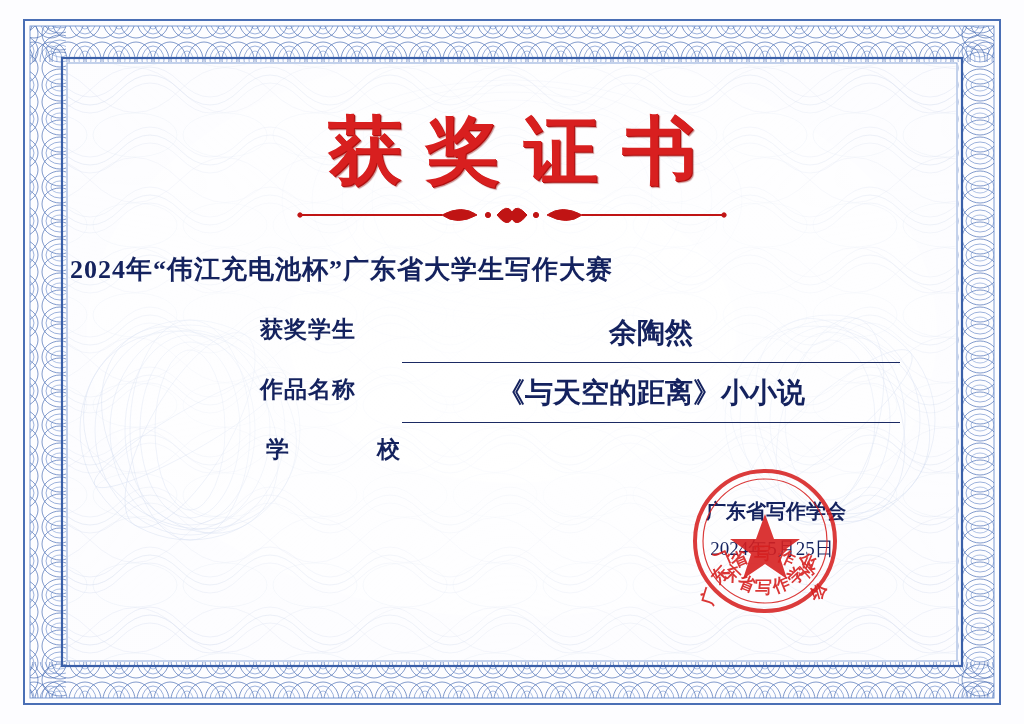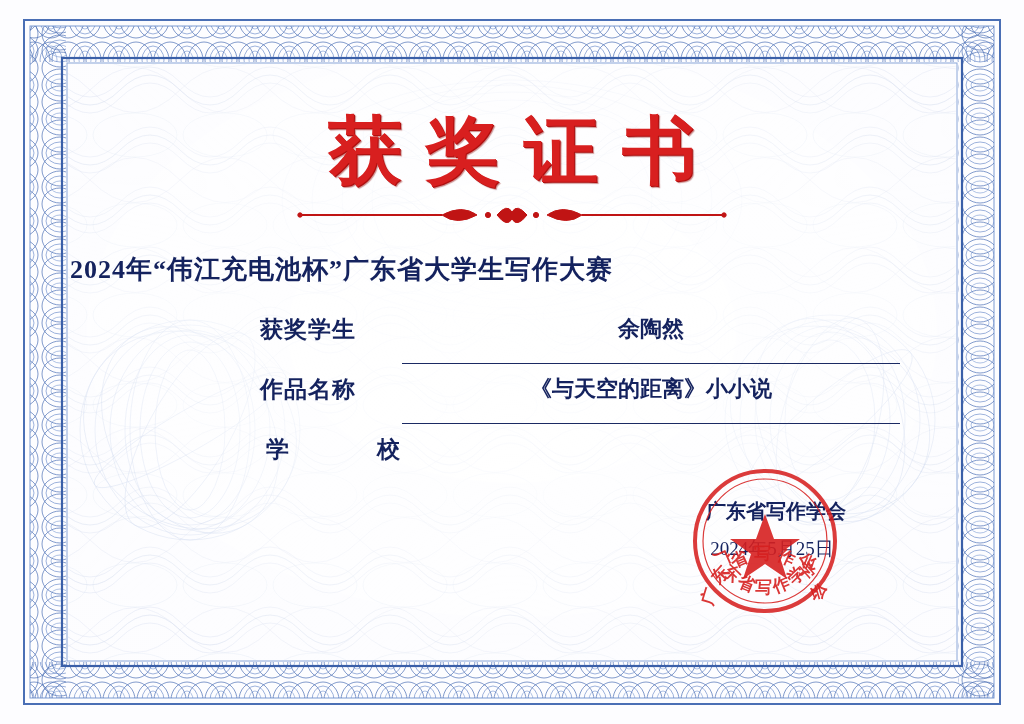--- a/index.html
+++ b/index.html
@@ -102,24 +102,24 @@
   }
   .field-label.spaced {
     letter-spacing: 14px;
     text-indent: 6px;
     font-family: Liberation Mono, monospace;
   }
   .field-value {
     flex: 1 1 auto;
     border-bottom: 1.6px solid #1b2a63;
     text-align: center;
-    font-size: 22px;
-    color: #14225e;
-    font-weight: bold;
-    padding-bottom: 19px;
+    font-size: 28px;
+    color: #14225e;
+    font-weight: bold;
+    padding-bottom: 10px;
     font-family: "Liberation Serif", serif;
     white-space: nowrap;
   }
 
   
   .seal {
     position: absolute;
     left: 620px;
     top: 400px;
     width: 150px;

